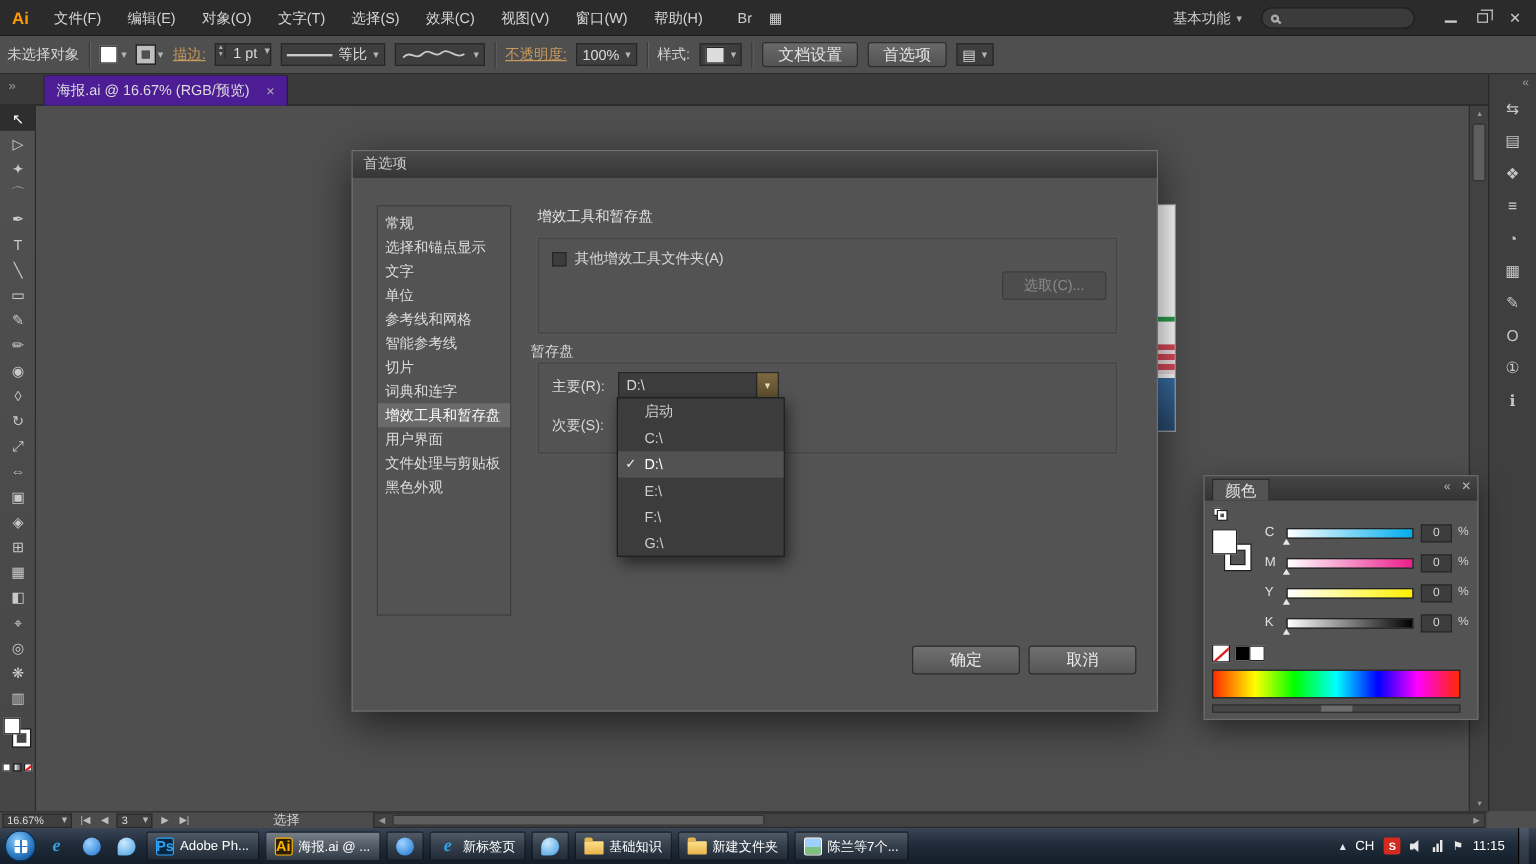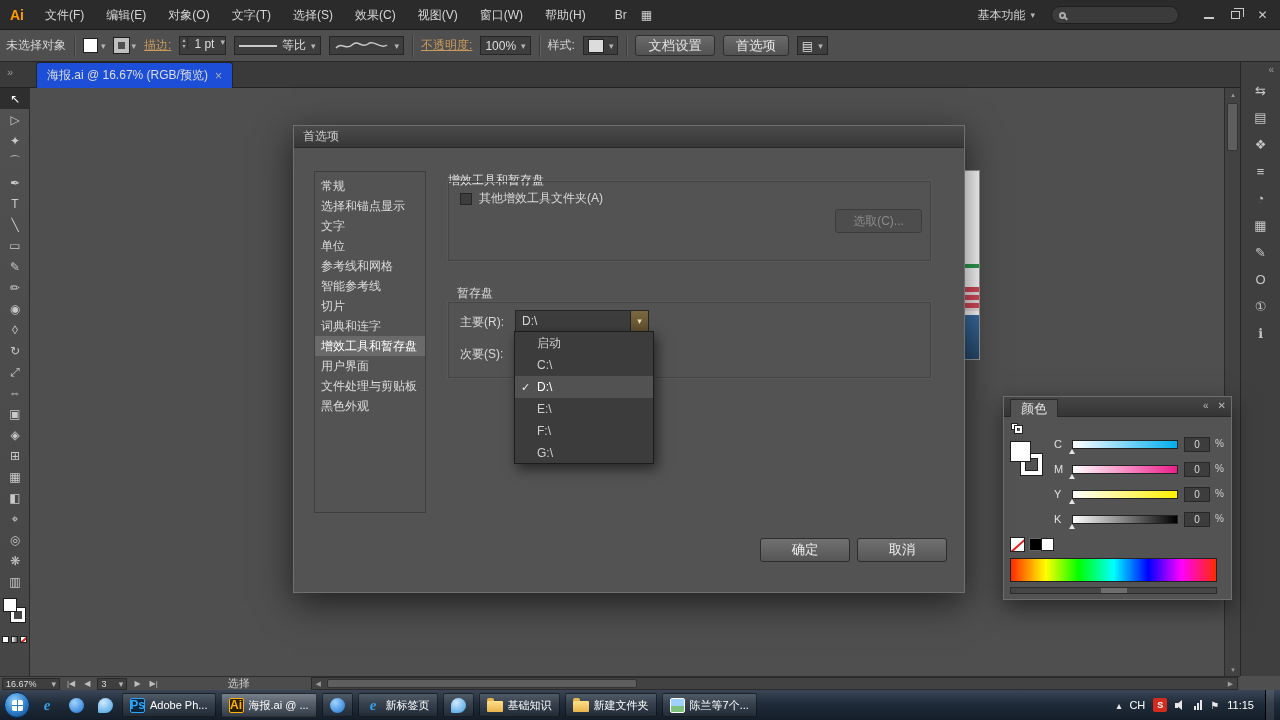--- a/index.html
+++ b/index.html
@@ -36,21 +36,21 @@
   .steps{display:flex;flex-direction:column;justify-content:center;line-height:6px;font-size:6px;color:#b5b5b5;padding:0 2px;border-right:1px solid #2c2c2c}
   .stepfield .val{padding:0 6px;color:#ddd}
   .combo{height:19px;background:#3e3e3e;border:1px solid #262626;display:flex;align-items:center;gap:5px;padding:0 4px;color:#ddd}
   .profline{width:38px;height:2px;background:#c9c9c9}
   .cbtn{height:21px;padding:0 12px;background:linear-gradient(#6a6a6a,#525252);border:1px solid #2e2e2e;border-radius:3px;color:#e3e3e3;display:flex;align-items:center;white-space:nowrap}
   .stylesw{width:16px;height:14px;background:#dcdcdc;border:1px solid #222}
 
   
   .tabbar{position:absolute;left:0;top:62px;width:1240px;height:26px;background:#3a3a3a;border-bottom:1px solid #232323;z-index:7}
   .chev{position:absolute;left:7px;top:4px;color:#9a9a9a;font-size:11px}
-  .doctab{position:absolute;left:36px;top:0;height:26px;background:#1d4ed8;border:1px solid #232323;border-bottom:none;border-radius:3px 3px 0 0;display:flex;align-items:center;gap:7px;padding:0 10px;color:#ddd;white-space:nowrap}
+  .doctab{position:absolute;left:36px;top:0;height:26px;background:#4c1d95;border:1px solid #232323;border-bottom:none;border-radius:3px 3px 0 0;display:flex;align-items:center;gap:14px;padding:0 10px;color:#ddd;white-space:nowrap}
   .tabclose{color:#b0b0b0;font-size:12px}
 
   
   .toolbar{position:absolute;left:0;top:88px;width:30px;height:588px;background:linear-gradient(180deg,#515151,#464646);border-right:1px solid #2a2a2a;z-index:6;display:flex;flex-direction:column}
   .tool{width:30px;height:21px;display:flex;align-items:center;justify-content:center;color:#c9c9c9;font-size:12px;flex:none}
   .tool.active{background:#2e2e2e;color:#fff}
   .fswidget{position:relative;width:30px;height:36px;margin-top:4px;flex:none}
   .fs-fill{position:absolute;left:3px;top:2px;width:14px;height:14px;background:#fff;border:1px solid #1c1c1c;z-index:2}
   .fs-stroke{position:absolute;left:11px;top:12px;width:14px;height:14px;border:3px solid #fff;box-shadow:0 0 0 1px #1c1c1c;z-index:1}
   .minirow{display:flex;justify-content:center;gap:2px;margin-top:4px}
@@ -87,23 +87,23 @@
   .hthumb{width:310px;height:9px;background:#5e5e5e;border:1px solid #333;border-radius:2px;margin-left:2px}
 
   
   .dialog{position:absolute;left:293px;top:125px;width:672px;height:468px;background:#535353;border:1px solid #707070;box-shadow:0 10px 34px rgba(0,0,0,.6);z-index:20}
   .dlg-title{height:22px;background:linear-gradient(#4a4a4a,#373737);border-bottom:1px solid #2a2a2a;display:flex;align-items:center;padding:0 9px;color:#cccccc}
   .dlg-list{position:absolute;left:20px;top:45px;width:112px;height:342px;border:1px solid #3e3e3e;padding-top:4px;overflow:hidden}
   .dlg-cat{height:20px;line-height:20px;padding:0 6px;color:#dcdcdc;white-space:nowrap}
   .dlg-cat.selected{background:#6a6a6a;color:#fff}
   .dlg-heading{position:absolute;left:154px;top:46px;color:#e2e2e2}
   .group{position:absolute;left:154px;width:483px;border:1px solid #454545;box-shadow:0 0 0 1px rgba(255,255,255,.04)}
-  .grp1{top:55px;height:80px}
+  .grp1{top:72px;height:80px}
   .grp2{top:176px;height:76px}
-  .grp2label{position:absolute;left:163px;top:159px;color:#d8d8d8}
+  .grp2label{position:absolute;left:148px;top:159px;color:#d8d8d8}
   .chkrow{position:absolute;left:11px;top:8px;display:flex;gap:7px;align-items:center;color:#d8d8d8}
   .chk{width:12px;height:12px;background:#3d3d3d;border:1px solid #262626;flex:none}
   .btn-disabled{position:absolute;left:386px;top:27px;width:87px;height:24px;background:#4d4d4d;border:1px solid #3c3c3c;border-radius:3px;color:#8b8b8b;display:flex;align-items:center;justify-content:center}
   .formlabel{position:absolute;left:11px;color:#d8d8d8}
   .combo2{position:absolute;left:66px;top:7px;width:134px;height:22px;background:#3d3d3d;border:1px solid #262626;display:flex;align-items:stretch;color:#d8d8d8}
   .combo2 .val{flex:1;display:flex;align-items:center;padding:0 6px}
   .combo2 .dd{width:18px;background:linear-gradient(#7a6840,#5e4f2e);border-left:1px solid #262626;display:flex;align-items:center;justify-content:center;color:#ead9ab;font-size:9px}
   .popup{position:absolute;left:220px;top:205px;width:140px;height:133px;background:#3c3c3c;border:1px solid #1c1c1c;box-shadow:3px 5px 12px rgba(0,0,0,.55);z-index:5}
   .pitem{height:22px;line-height:22px;padding-left:22px;color:#cfcfcf;position:relative;white-space:nowrap}
   .pitem.selected{background:#525252;color:#fff}

